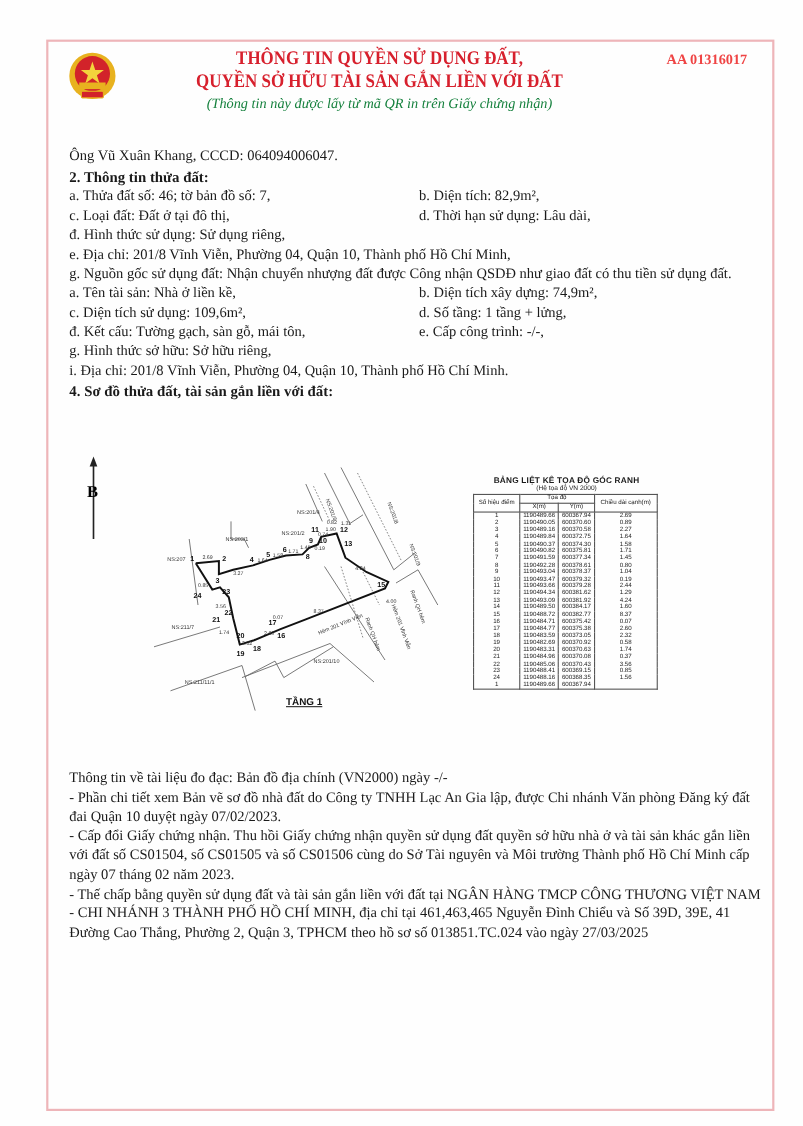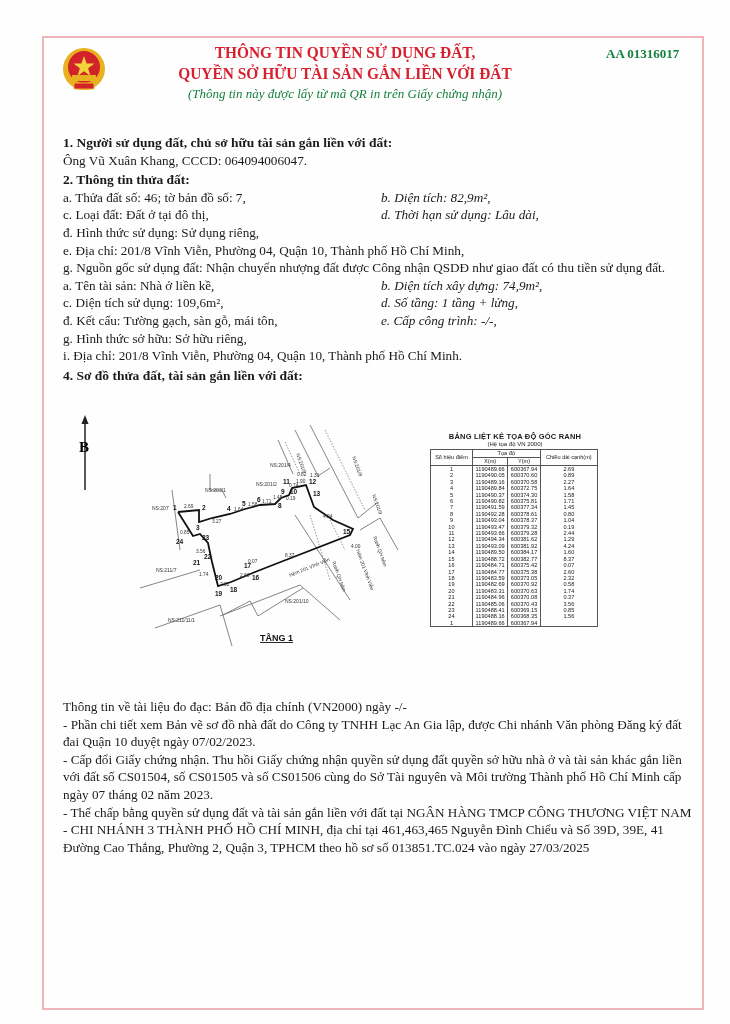--- a/index.html
+++ b/index.html
@@ -5,26 +5,26 @@
   html, body { margin: 0; padding: 0; background: #fefefe; }
   body { width: 730px; height: 1024px; position: relative; overflow: hidden;
          font-family: "Liberation Serif", "DejaVu Serif", serif; color: #1a1a1a; }
   .frame { position: absolute; left: 42px; top: 36px; width: 662px; height: 974px;
            border: 2px solid #eeb5b9; box-sizing: border-box; }
   .emblem { position: absolute; left: 58px; top: 45px; width: 52px; height: 52px; }
   .title { position: absolute; left: 120px; top: 42px; width: 450px; text-align: center; }
   .title .t1, .title .t2 { color: #d7202d; font-weight: bold; font-size: 17.5px; line-height: 21px;
            transform: scaleX(0.88); transform-origin: center; white-space: nowrap; }
   .title .t3 { font-style: italic; font-size: 13px; line-height: 18px; color: #15803d; margin-top: 1px; }
-  .serial { position: absolute; left: 606px; top: 46px; font-weight: bold; font-size: 13px; color: #15803d; }
+  .serial { position: absolute; left: 606px; top: 46px; font-weight: bold; font-size: 13px; color: #ef4444; }
   .content { position: absolute; left: 63px; top: 132px; width: 630px; font-size: 13.2px; line-height: 17.6px; }
   .h { font-weight: bold; font-size: 13.5px; margin-top: 2px; }
   .row { display: flex; }
   .row .c1 { width: 318px; }
-  .row .c2 { flex: 1; font-style: italic; }
+  .row .c2 { flex: 1; }
   .diagram { position: absolute; left: 60px; top: 410px; width: 380px; height: 250px; }
   .coord-table { position: absolute; left: 430px; top: 432px; width: 170px; }
   .coord-table .cap { font-family: "Liberation Sans", sans-serif; font-weight: bold; font-size: 7.5px; text-align: center; letter-spacing: 0.2px; }
   .coord-table .sub { font-family: "Liberation Sans", sans-serif; font-size: 6px; text-align: center; margin-bottom: 2px; }
   table.ct { border-collapse: collapse; font-family: "Liberation Sans", sans-serif; font-size: 5.6px; width: 168px; }
   table.ct th { border: 1px solid #555; font-weight: normal; padding: 0 1px; line-height: 7px; }
   table.ct td { border-left: 1px solid #555; border-right: 1px solid #555; text-align: center; padding: 0; line-height: 6.4px; }
   table.ct tr:last-child td { border-bottom: 1px solid #555; }
   td.len { vertical-align: bottom; }
   .notes { position: absolute; left: 63px; top: 698px; width: 630px; font-size: 13.2px; line-height: 17.6px; }
@@ -43,21 +43,20 @@
 </svg>
 
 <div class="title">
   <div class="t1">THÔNG TIN QUYỀN SỬ DỤNG ĐẤT,</div>
   <div class="t2">QUYỀN SỞ HỮU TÀI SẢN GẮN LIỀN VỚI ĐẤT</div>
   <div class="t3">(Thông tin này được lấy từ mã QR in trên Giấy chứng nhận)</div>
 </div>
 <div class="serial">AA 01316017</div>
 
 <div class="content">
-  <div class="h">1. Người sử dụng đất, chủ sở hữu tài sản gắn liền với đất:</div>
   <div>Ông Vũ Xuân Khang, CCCD: 064094006047.</div>
 
   <div class="h">2. Thông tin thửa đất:</div>
   <div class="row">
     <div class="c1">a. Thửa đất số: 46; tờ bản đồ số: 7,</div>
     <div class="c2">b. Diện tích: 82,9m²,</div>
   </div>
   <div class="row">
     <div class="c1">c. Loại đất: Đất ở tại đô thị,</div>
     <div class="c2">d. Thời hạn sử dụng: Lâu dài,</div>

